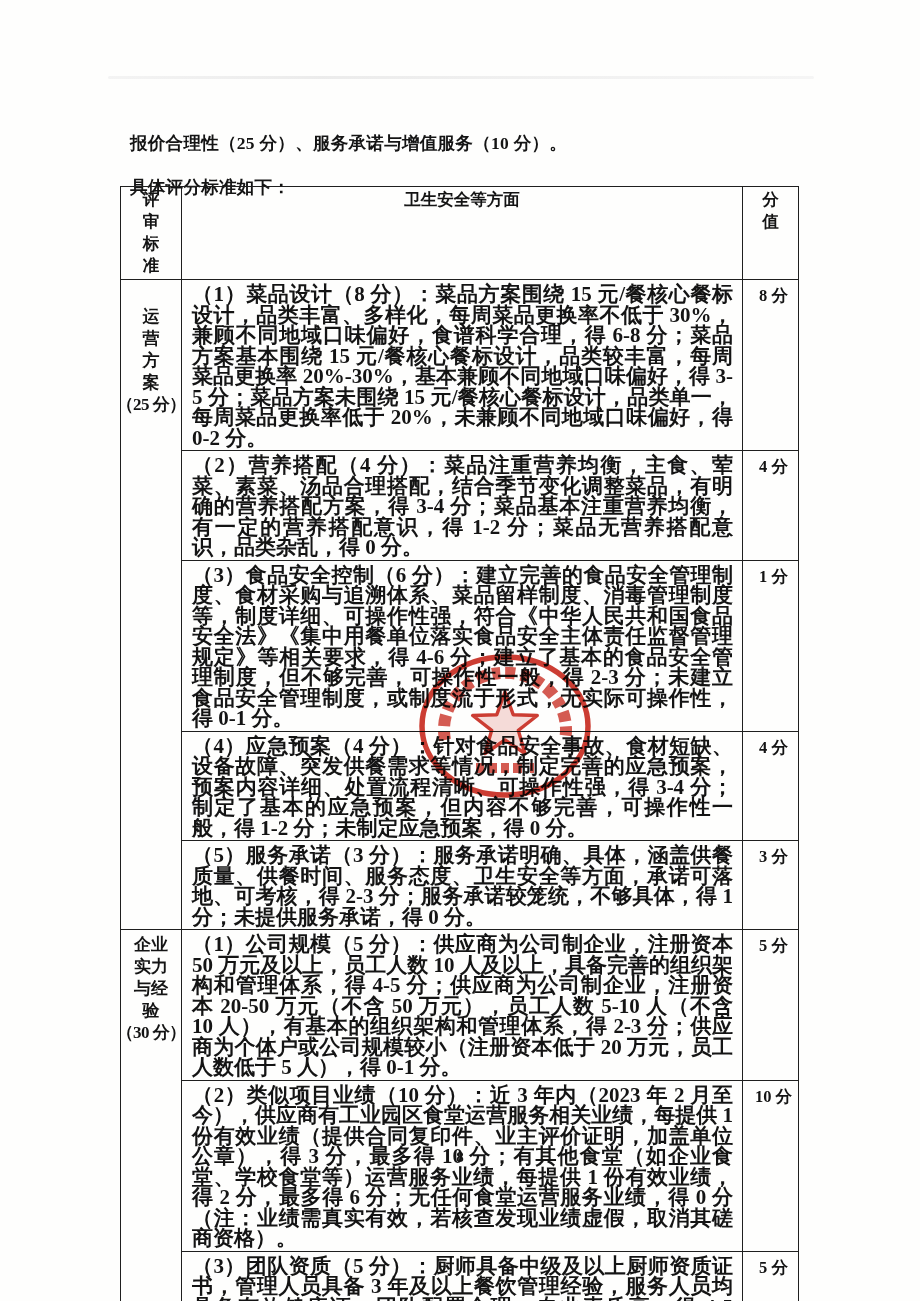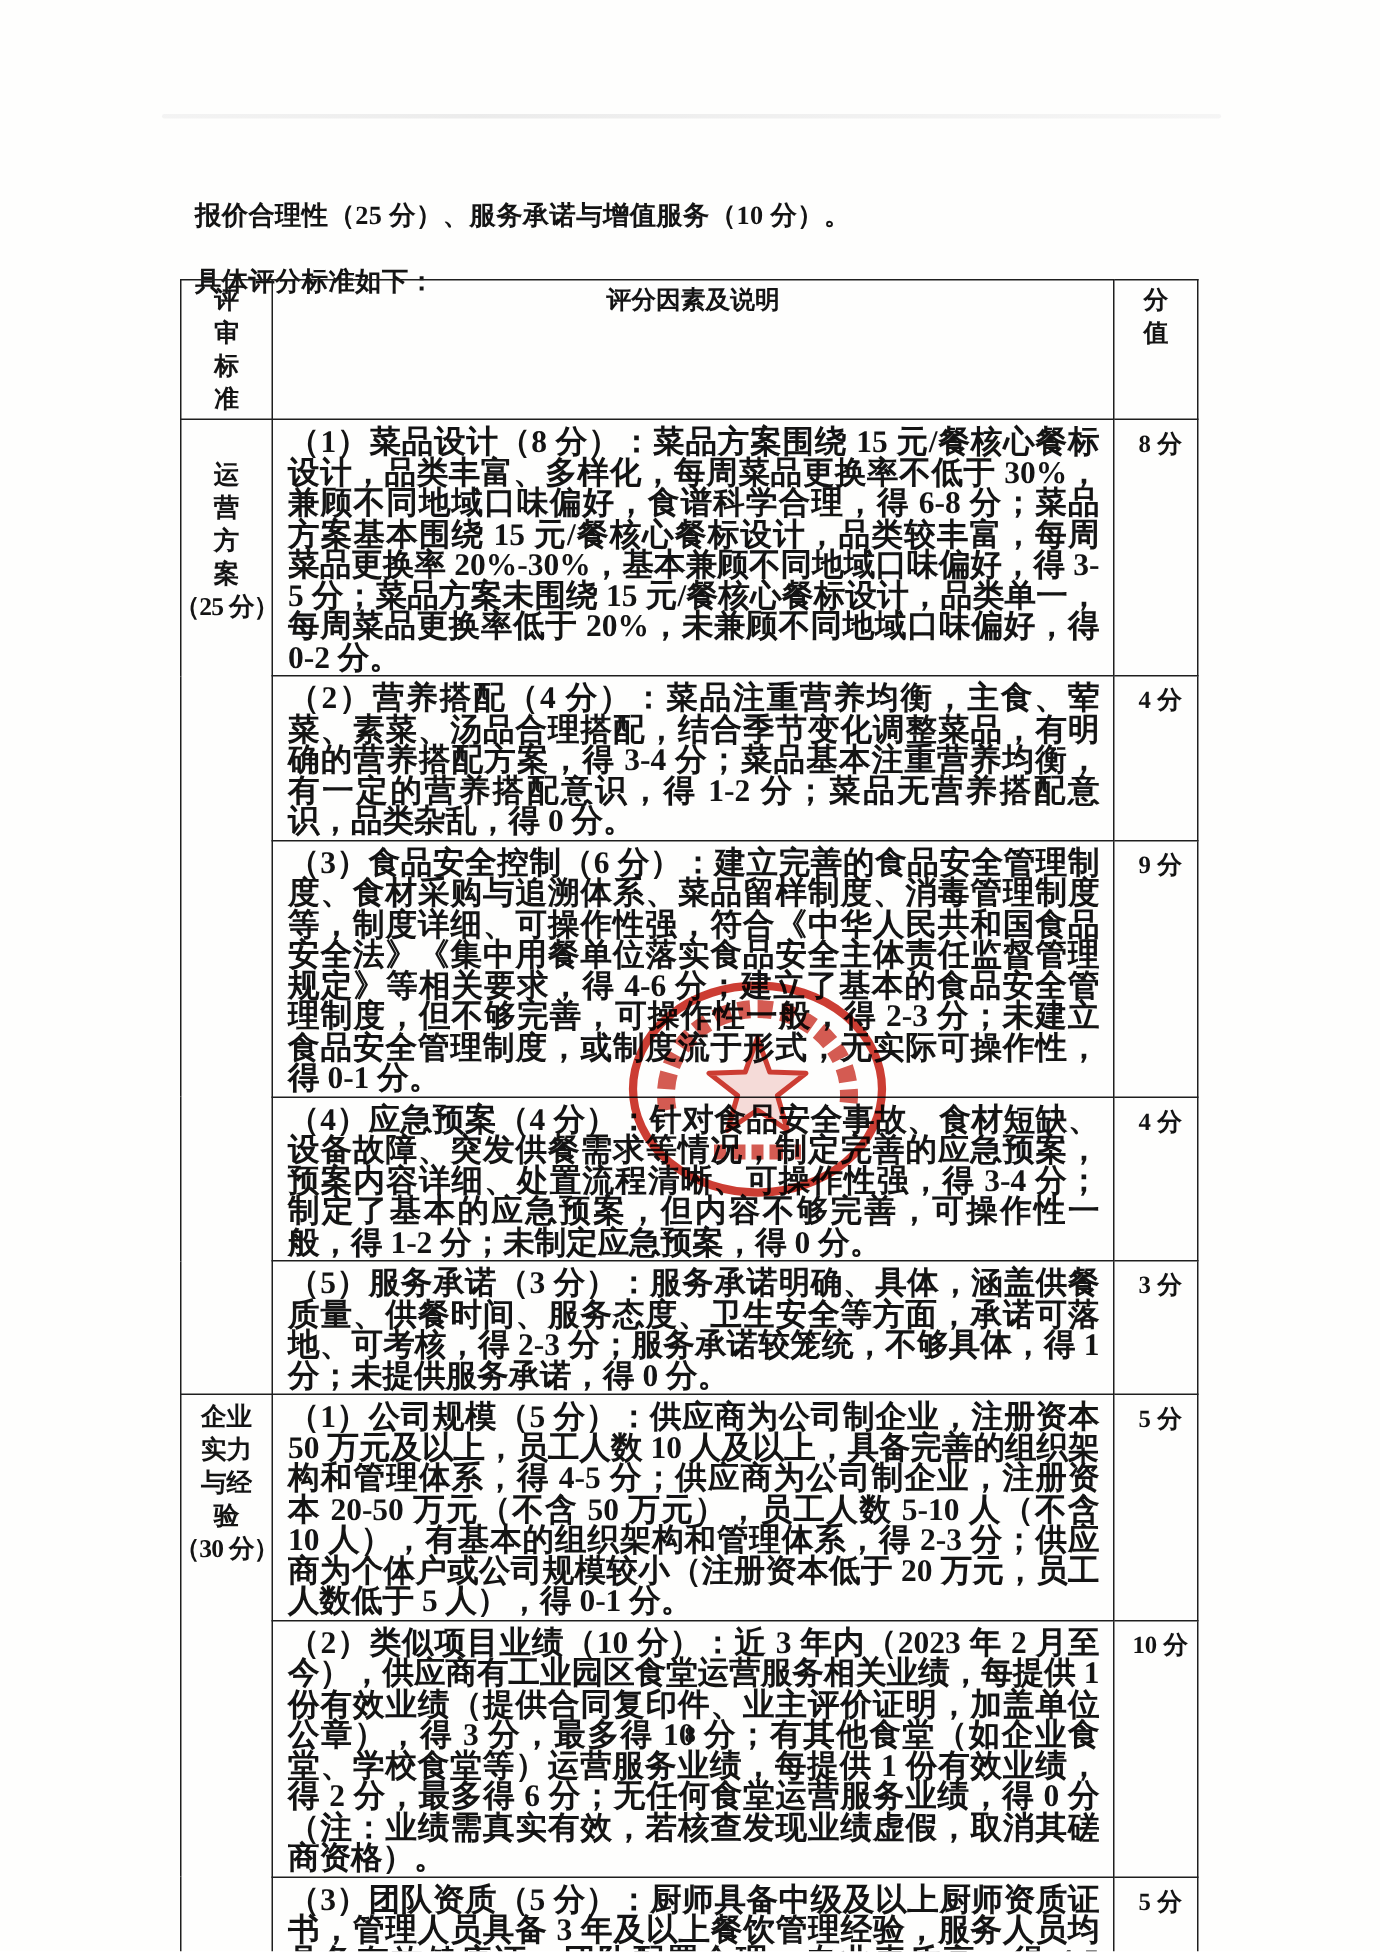--- a/index.html
+++ b/index.html
@@ -62,21 +62,21 @@
 
   <table class="eval">
     <colgroup>
       <col style="width:61px">
         <col style="width:561px">
         <col style="width:56px">
     </colgroup>
     <tbody>
         <tr style="height:25px">
       <th class="h-cell">评审标准</th>
-      <th class="h-cell">评分因素及说明</th>
+      <th class="h-cell">卫生安全等方面</th>
       <th class="h-cell">分值</th>
     </tr>
 
     <tr style="height:138px">
       <td class="group-cell g1" rowspan="5">
         <div class="group-lines">
           <span class="group-line">运</span>
           <span class="group-line">营</span>
           <span class="group-line">方</span>
           <span class="group-line">案</span>
@@ -85,21 +85,21 @@
       </td>
       <td class="factor-cell">（1）菜品设计（8 分）：菜品方案围绕 15 元/餐核心餐标设计，品类丰富、多样化，每周菜品更换率不低于 30%，兼顾不同地域口味偏好，食谱科学合理，得 6-8 分；菜品方案基本围绕 15 元/餐核心餐标设计，品类较丰富，每周菜品更换率 20%-30%，基本兼顾不同地域口味偏好，得 3-5 分；菜品方案未围绕 15 元/餐核心餐标设计，品类单一，每周菜品更换率低于 20%，未兼顾不同地域口味偏好，得 0-2 分。</td>
       <td class="score-cell">8 分</td>
     </tr>
     <tr style="height:95px">
       <td class="factor-cell">（2）营养搭配（4 分）：菜品注重营养均衡，主食、荤菜、素菜、汤品合理搭配，结合季节变化调整菜品，有明确的营养搭配方案，得 3-4 分；菜品基本注重营养均衡，有一定的营养搭配意识，得 1-2 分；菜品无营养搭配意识，品类杂乱，得 0 分。</td>
       <td class="score-cell">4 分</td>
     </tr>
     <tr style="height:130px">
       <td class="factor-cell">（3）食品安全控制（6 分）：建立完善的食品安全管理制度、食材采购与追溯体系、菜品留样制度、消毒管理制度等，制度详细、可操作性强，符合《中华人民共和国食品安全法》《集中用餐单位落实食品安全主体责任监督管理规定》等相关要求，得 4-6 分；建立了基本的食品安全管理制度，但不够完善，可操作性一般，得 2-3 分；未建立食品安全管理制度，或制度流于形式，无实际可操作性，得 0-1 分。</td>
-      <td class="score-cell">9 分</td>
+      <td class="score-cell">1 分</td>
     </tr>
     <tr style="height:87px">
       <td class="factor-cell">（4）应急预案（4 分）：针对食品安全事故、食材短缺、设备故障、突发供餐需求等情况，制定完善的应急预案，预案内容详细、处置流程清晰、可操作性强，得 3-4 分；制定了基本的应急预案，但内容不够完善，可操作性一般，得 1-2 分；未制定应急预案，得 0 分。</td>
       <td class="score-cell">4 分</td>
     </tr>
     <tr style="height:67px">
       <td class="factor-cell">（5）服务承诺（3 分）：服务承诺明确、具体，涵盖供餐质量、供餐时间、服务态度、卫生安全等方面，承诺可落地、可考核，得 2-3 分；服务承诺较笼统，不够具体，得 1 分；未提供服务承诺，得 0 分。</td>
       <td class="score-cell">3 分</td>
     </tr>
 

